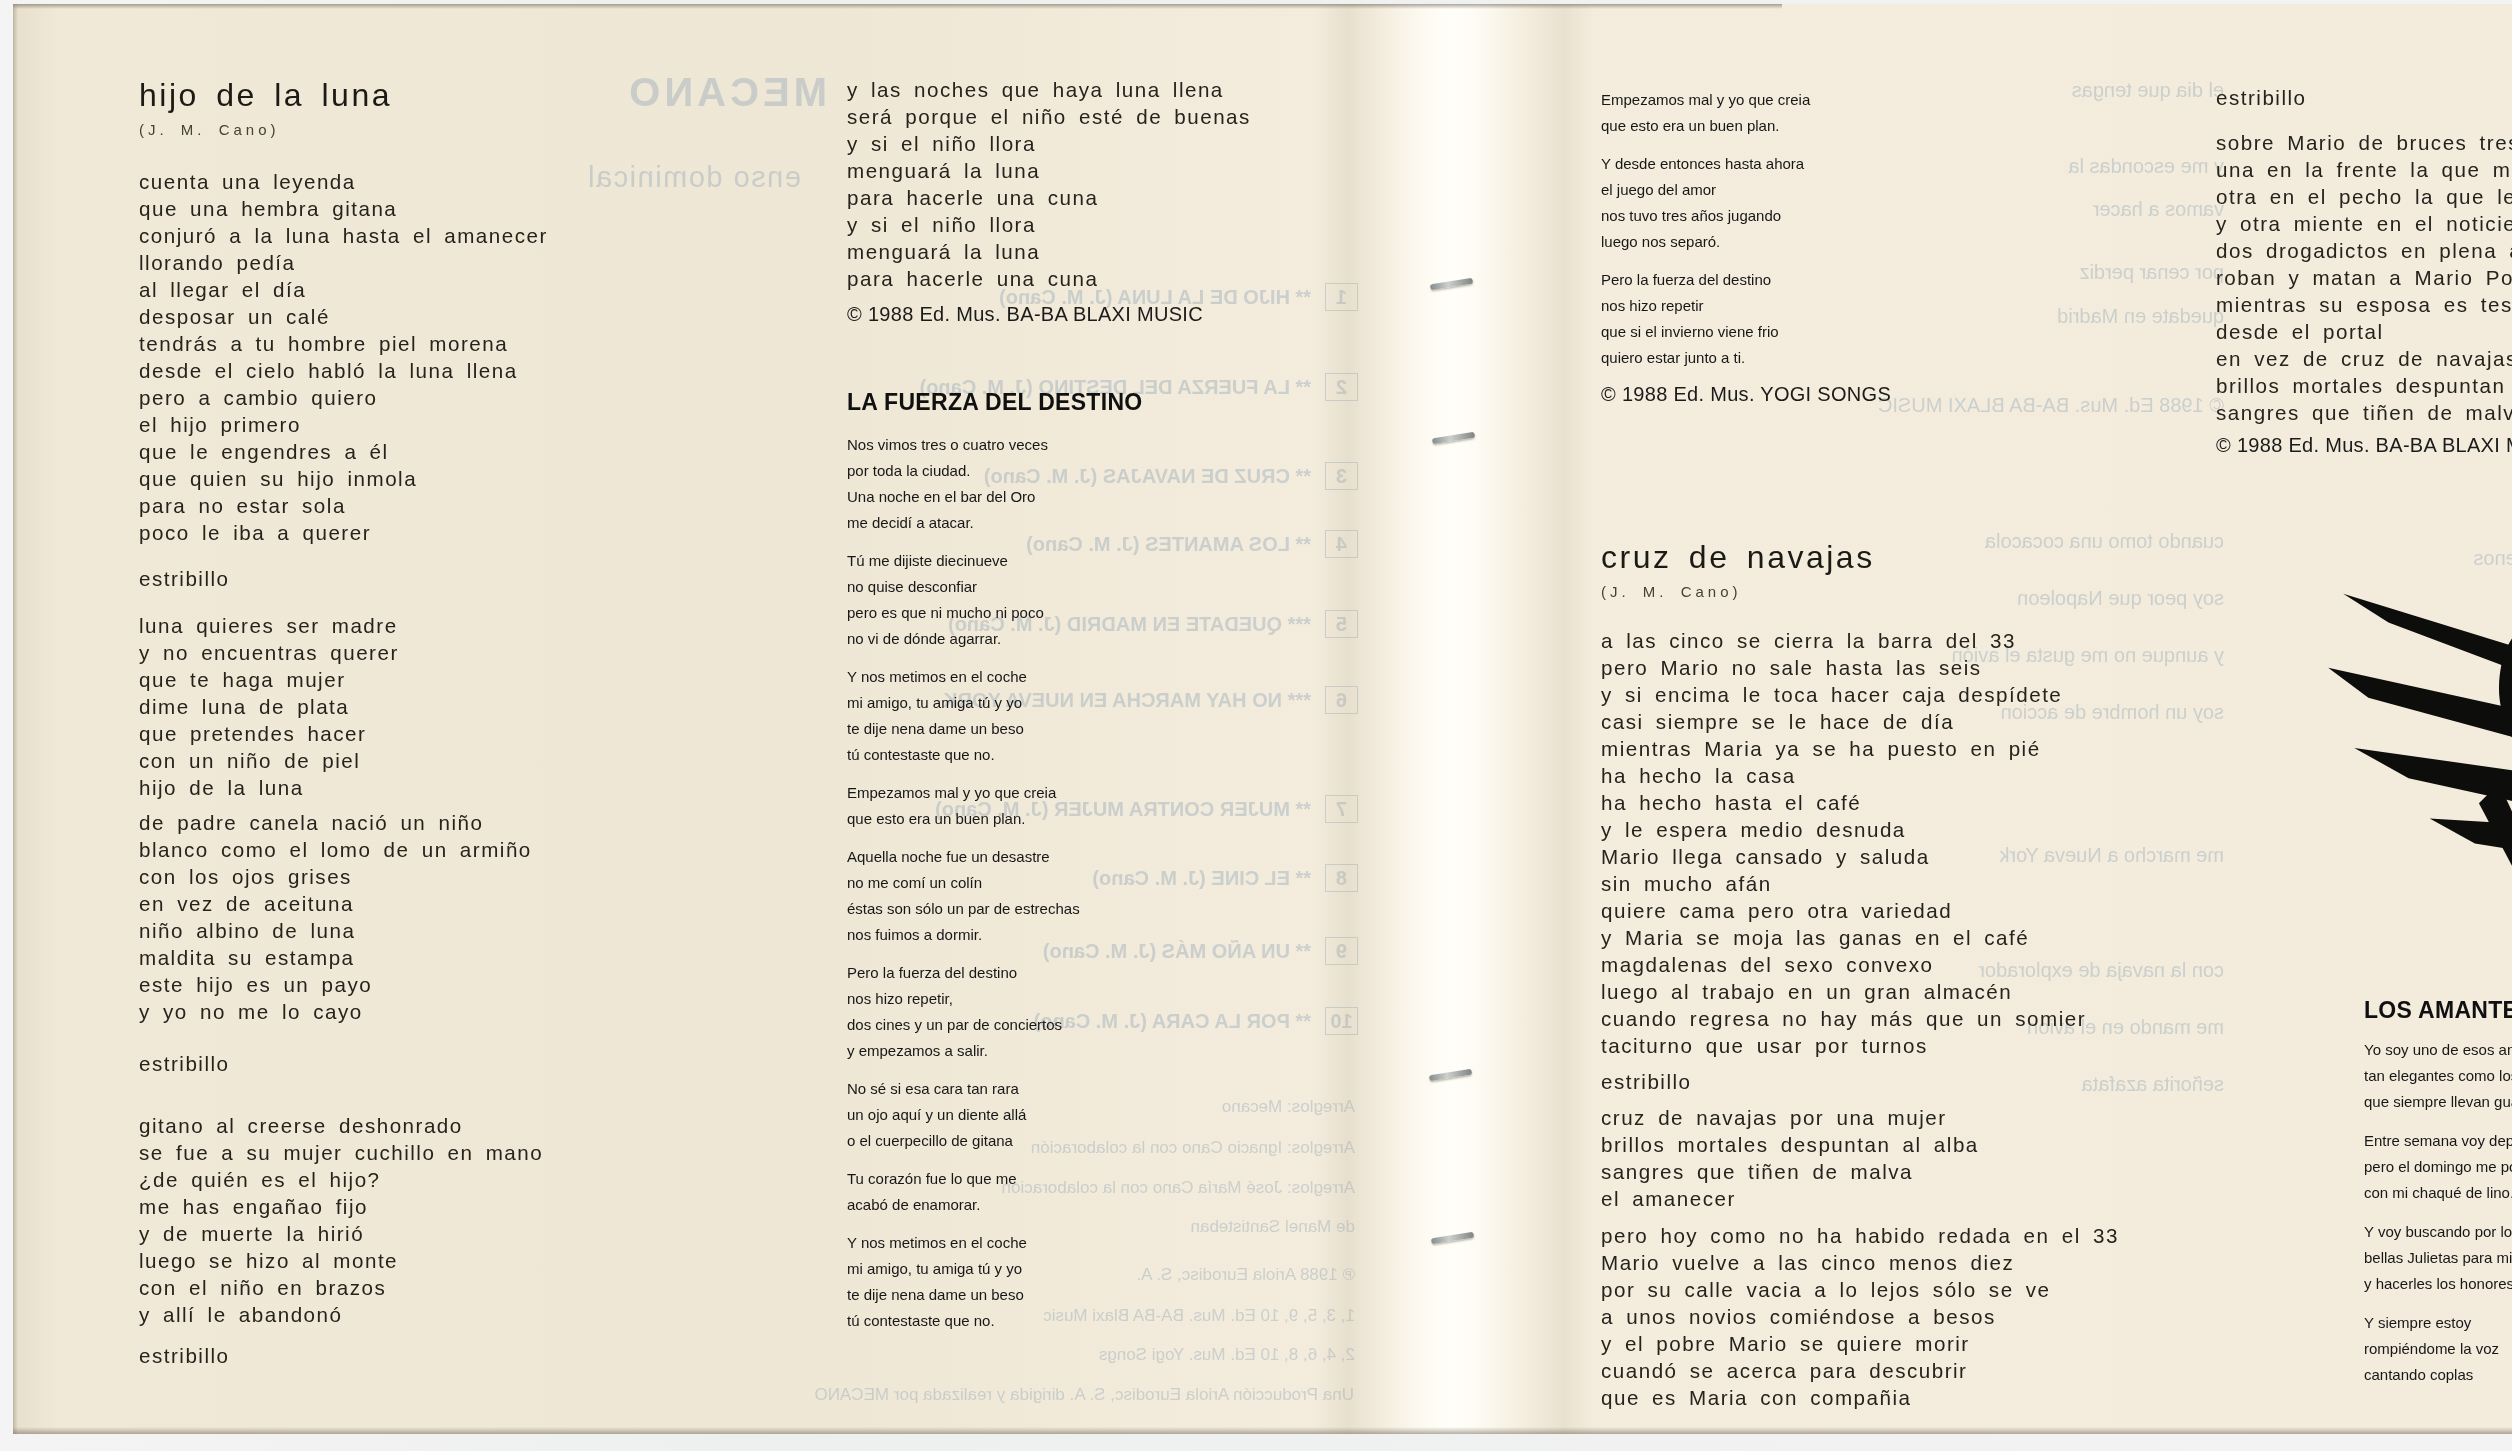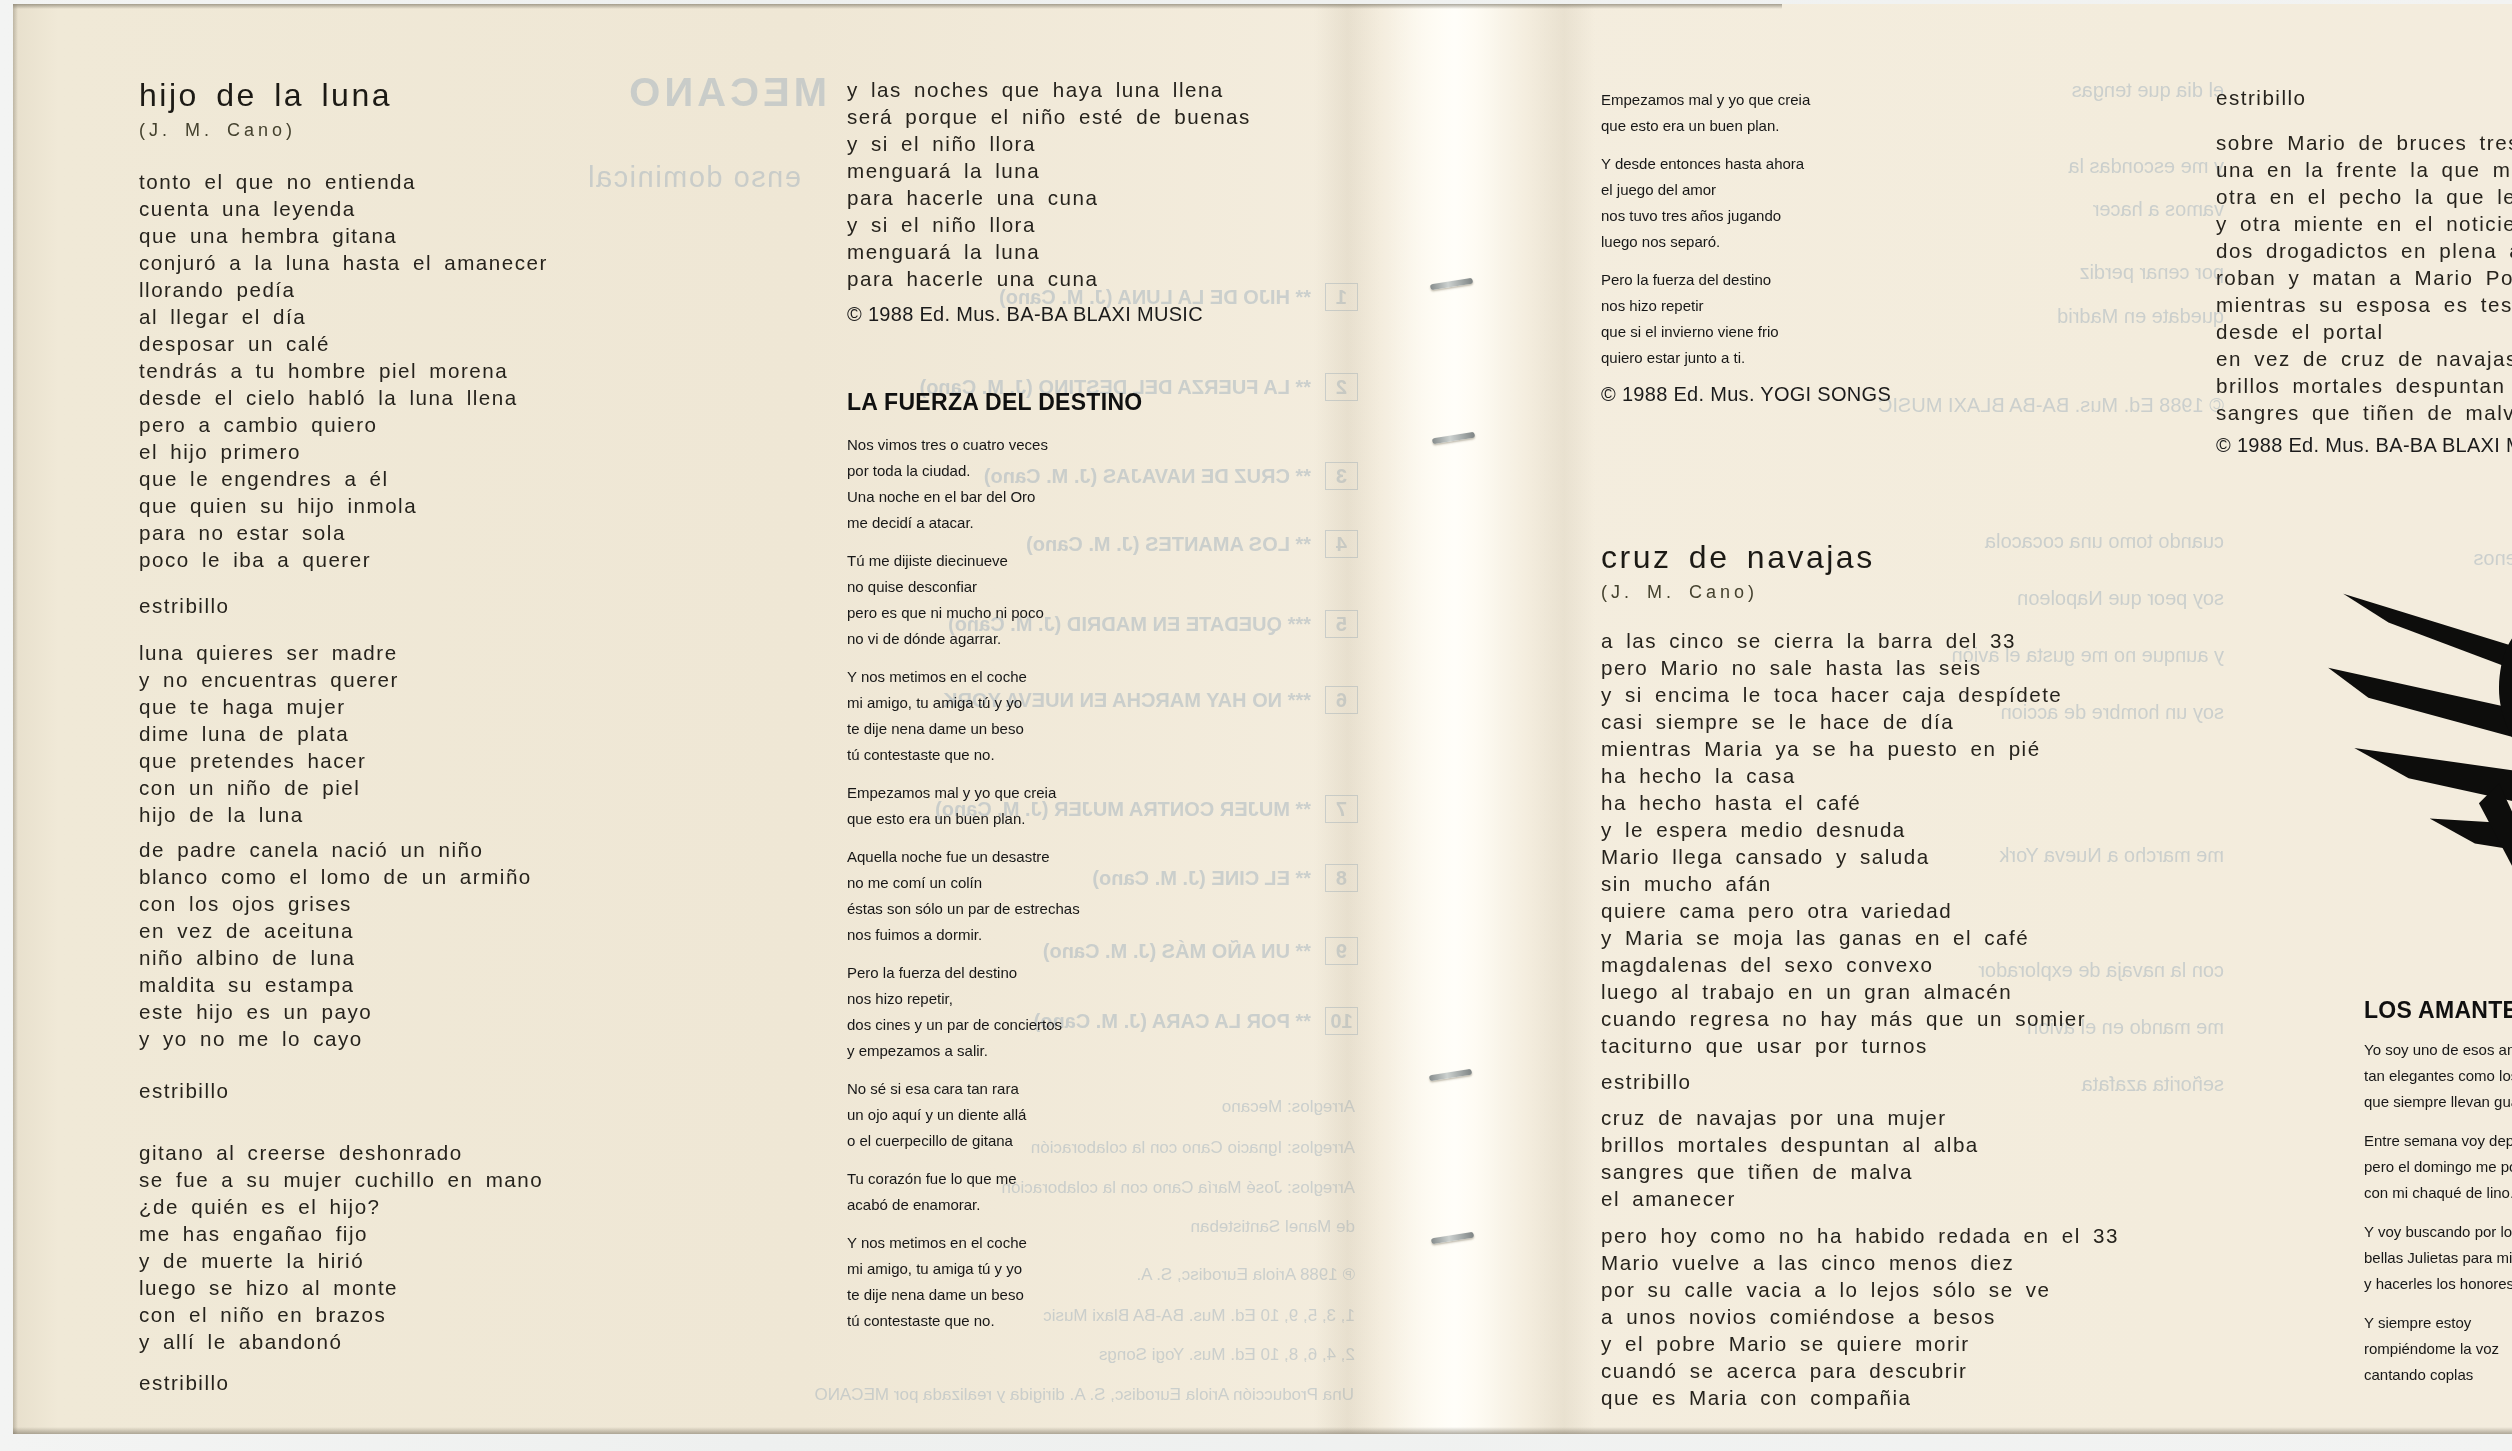--- a/index.html
+++ b/index.html
@@ -37,21 +37,21 @@
   #col4{left:2351px;top:994px;width:533px;}
 
   .blk{white-space:nowrap;}
   .line{white-space:nowrap;}
   
   .stanza-f .line,.label{
     font-size:20.6px;letter-spacing:1.5px;word-spacing:5px;
     color:#26231d;height:27px;line-height:27px;}
   .label{height:27px;line-height:27px;}
   .song-title{font-size:32px;letter-spacing:2.5px;word-spacing:6px;color:#1c1a15;line-height:33px;}
-  .credit{font-size:18px;letter-spacing:4px;word-spacing:5px;color:#45422f;line-height:20px;}
+  .credit{font-size:15px;letter-spacing:4px;word-spacing:5px;color:#45422f;line-height:20px;}
   
   .stanza-h .line{font-size:15px;color:#171717;height:26px;line-height:26px;letter-spacing:0;}
   .heading{font-size:23px;font-weight:bold;color:#101010;line-height:24px;letter-spacing:0.3px;}
   .copyright{font-size:20px;color:#1b1b1b;line-height:22px;letter-spacing:0.3px;}
 
   
   .ghost{position:absolute;transform:scaleX(-1);color:rgba(158,176,188,.48);
     white-space:nowrap;pointer-events:none;font-family:"Liberation Sans",sans-serif;}
   .g-track{display:flex;align-items:center;gap:14px;font-weight:bold;font-size:20px;}
   .gbox{display:inline-block;border:1.5px solid currentColor;min-width:23px;text-align:center;
@@ -147,21 +147,20 @@
   <div class="fold"></div>
   <div class="staple" style="left:1417px;top:277px;"></div>
   <div class="staple" style="left:1419px;top:431px;"></div>
   <div class="staple" style="left:1416px;top:1068px;"></div>
   <div class="staple" style="left:1418px;top:1231px;"></div>
 
   <div id="col0" class="col">
       <div class="blk song-title" style="margin-bottom: 8px;">hijo de la luna</div>
       <div class="blk credit" style="margin-bottom: 28px;">(J. M. Cano)</div>
       <div class="blk stanza-f" style="margin-bottom: 19px;">
-        <div class="line">tonto el que no entienda</div>
         <div class="line">cuenta una leyenda</div>
         <div class="line">que una hembra gitana</div>
         <div class="line">conjuró a la luna hasta el amanecer</div>
         <div class="line">llorando pedía</div>
         <div class="line">al llegar el día</div>
         <div class="line">desposar un calé</div>
         <div class="line">tendrás a tu hombre piel morena</div>
         <div class="line">desde el cielo habló la luna llena</div>
         <div class="line">pero a cambio quiero</div>
         <div class="line">el hijo primero</div>

